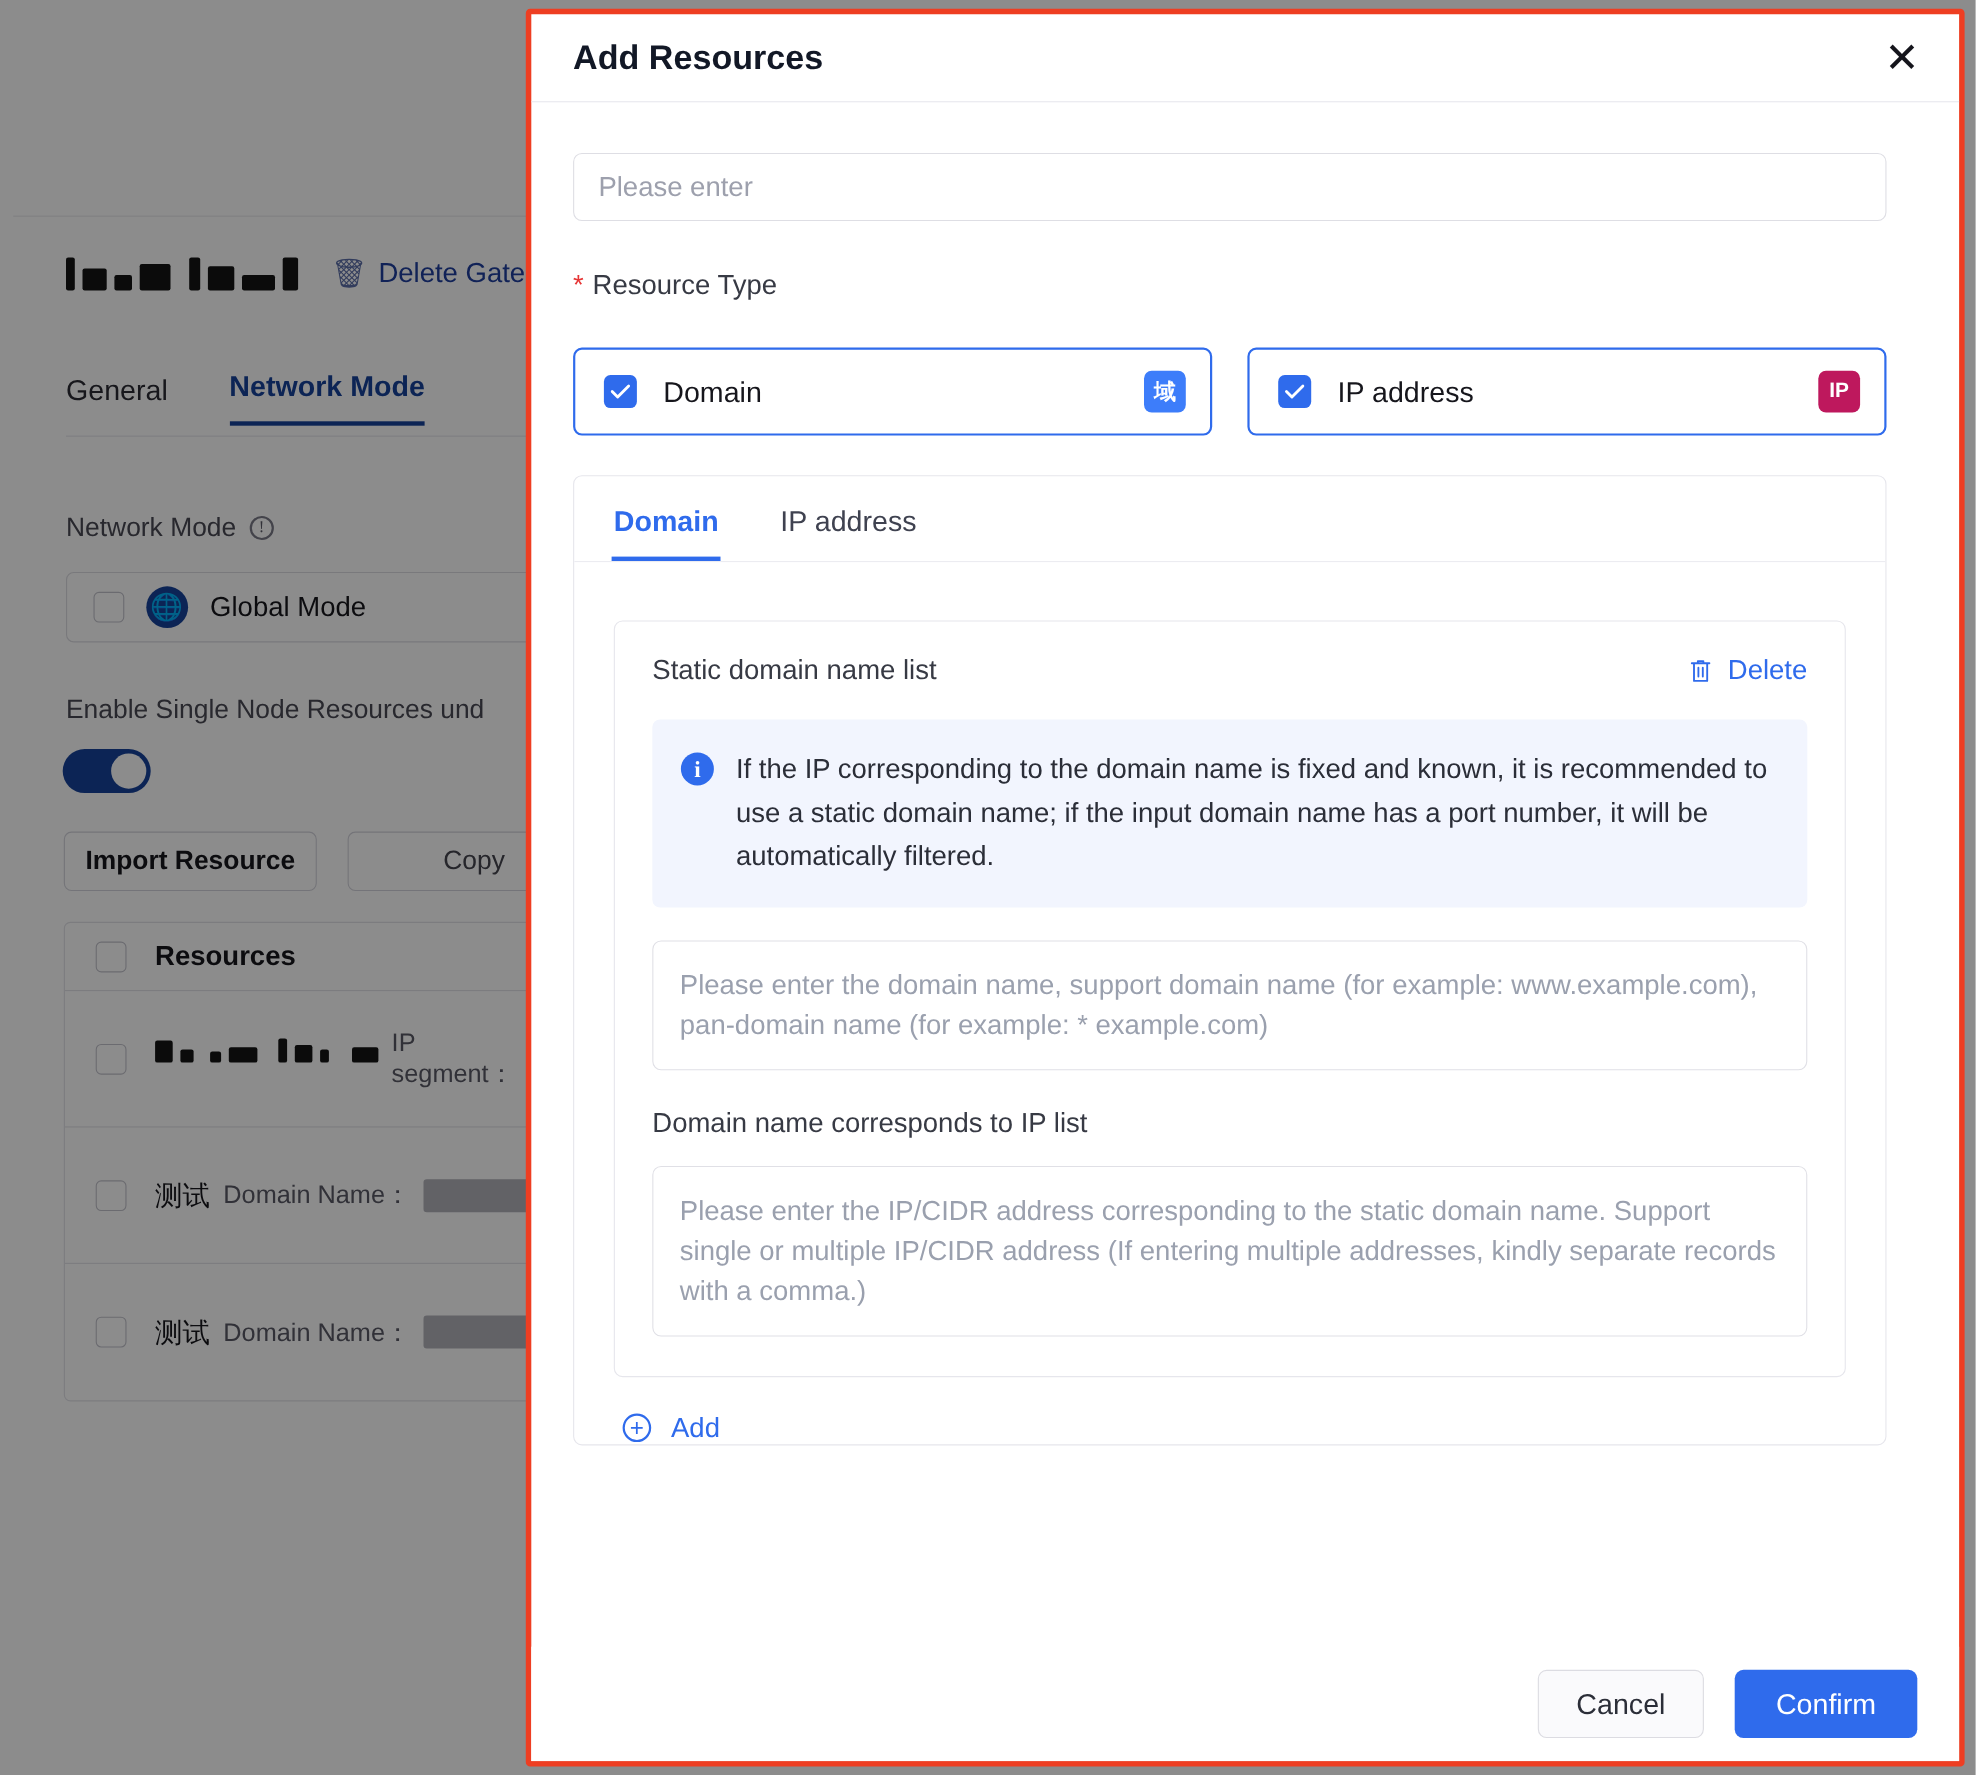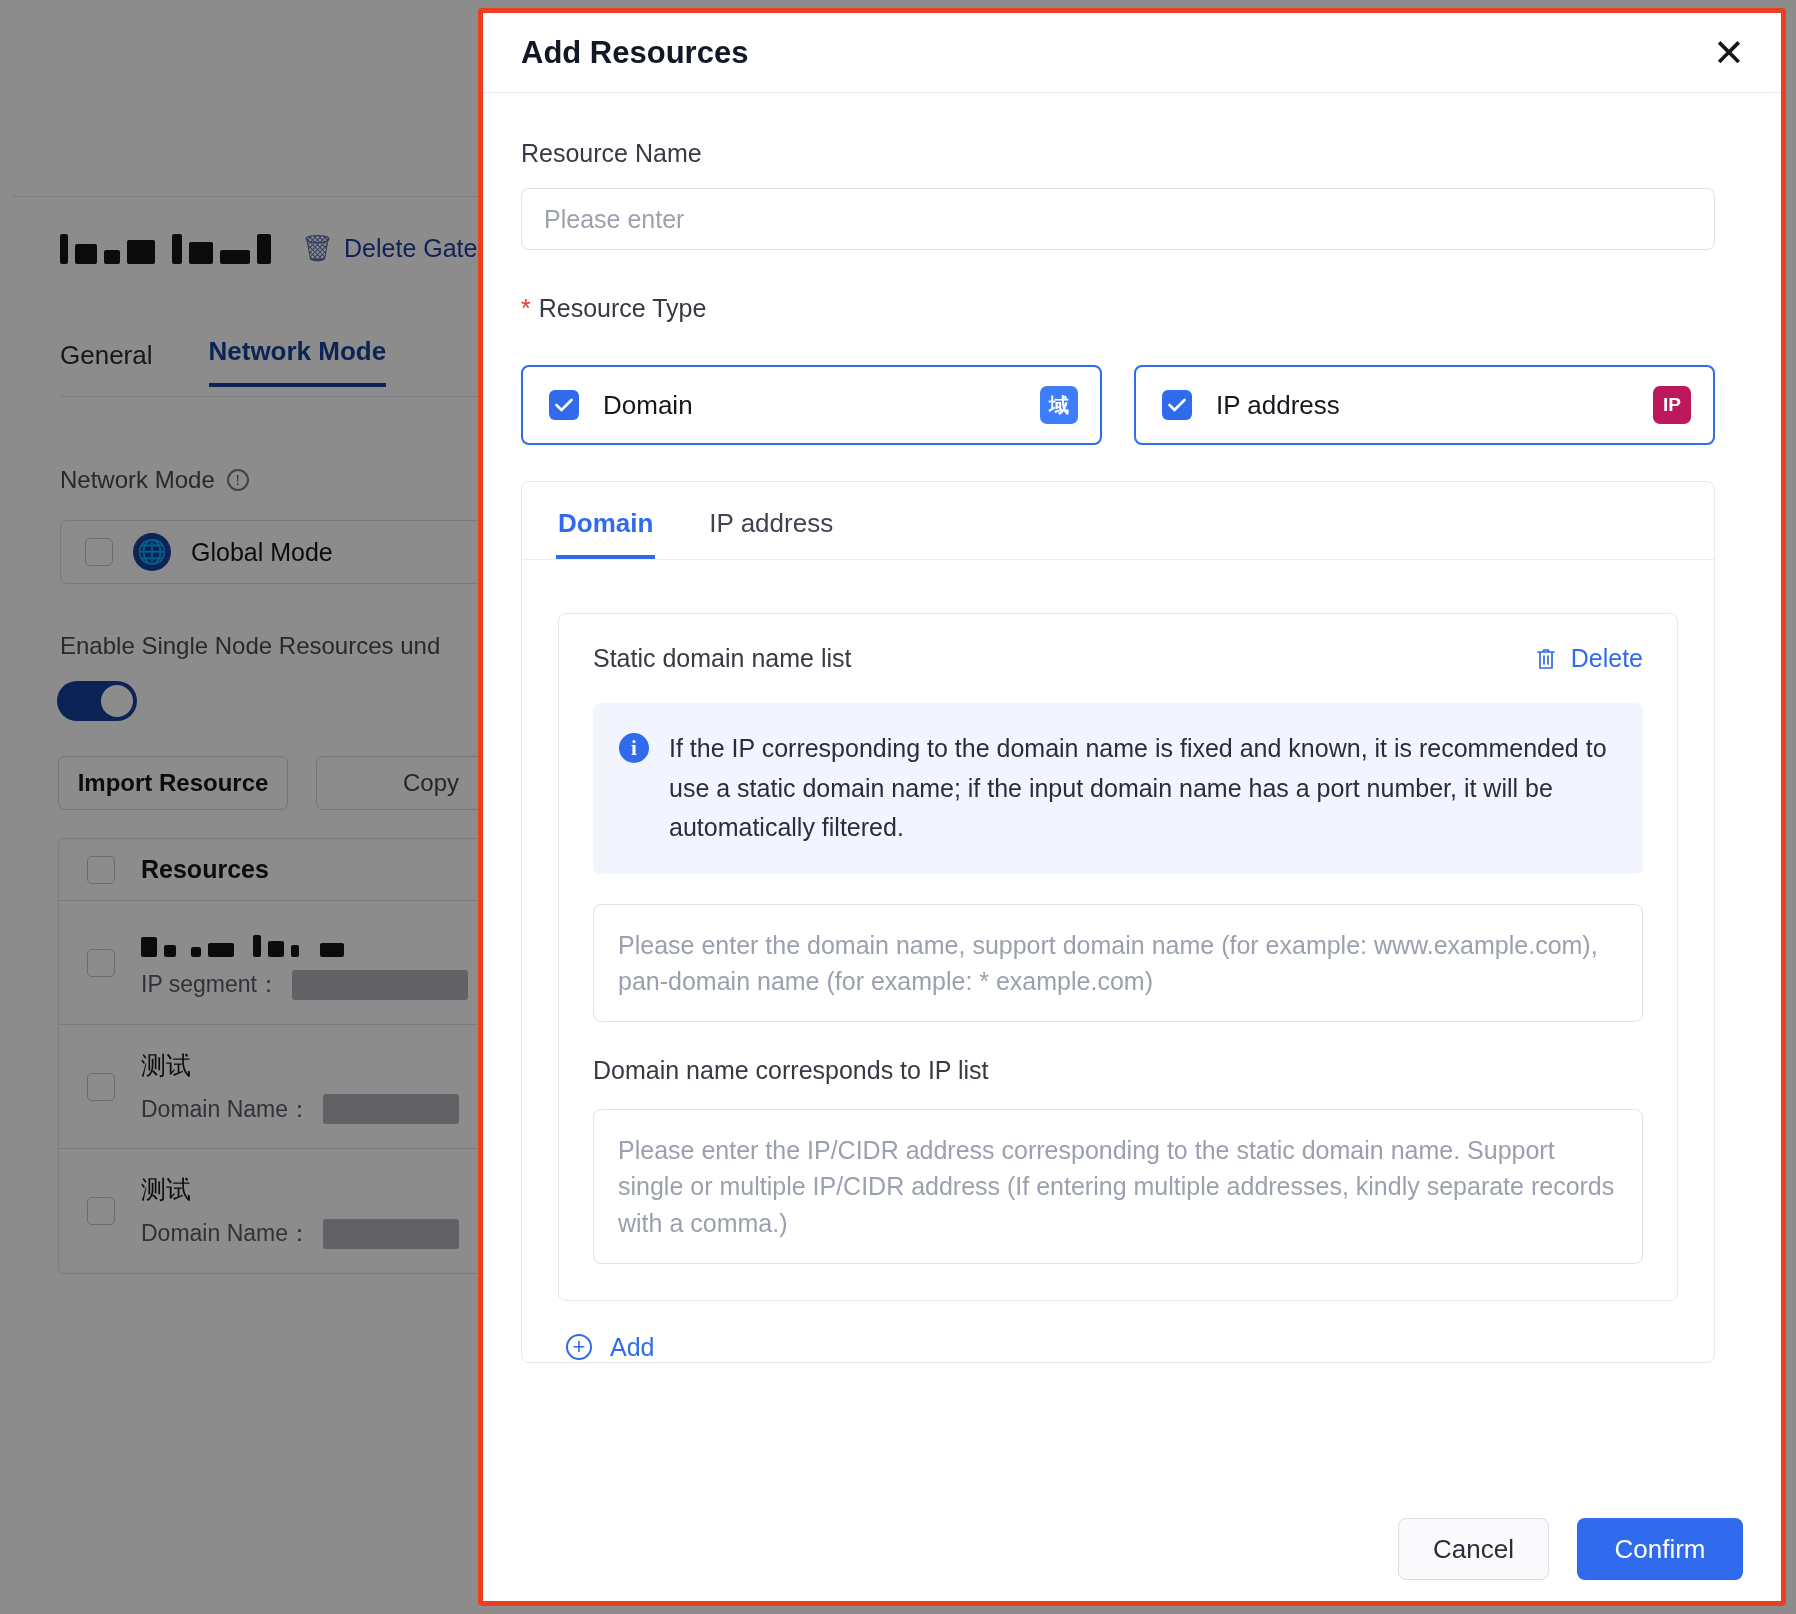--- a/index.html
+++ b/index.html
@@ -73,21 +73,21 @@
   }
   .bg-btn.b1 { left: 58px; width: 230px; font-weight: bold; }
   .bg-btn.b2 { left: 316px; width: 230px; color: #45454f; }
 
   .bg-table { position: absolute; left: 58px; top: 838px; width: 514px; border: 1px solid #e2e2e8; border-radius: 6px; }
   .bg-tr { border-bottom: 1px solid #e2e2e8; display: flex; align-items: center; padding: 0 0 0 28px; }
   .bg-tr:last-child { border-bottom: none; }
   .bg-tr.head { height: 62px; gap: 26px; }
   .bg-tr.body { height: 124px; gap: 26px; align-items: center; }
   .bg-tr-head-text { font-size: 25px; font-weight: bold; color: #16161c; }
-  .bg-cellstack { display: flex; flex-direction: column; gap: 12px; }
+  .bg-cellstack { display: flex; flex-direction: row; gap: 12px; }
   .bg-cell-title { font-size: 25px; color: #16161c; font-weight: normal; }
   .bg-cell-sub { display: flex; align-items: center; gap: 12px; font-size: 23px; color: #5a5a66; }
   .redact-box { display: inline-block; background: #b3b3bb; border-radius: 3px; height: 30px; }
 
   
   #dim {
     position: absolute; left: 0; top: 0; width: 1796px; height: 1614px;
     background: rgba(0,0,0,0.45);
   }
 
@@ -293,21 +293,20 @@
 
 <div id="modal-outline">
 
   <div class="modal-header">
     <span class="modal-title">Add Resources</span>
     <span class="modal-close">✕</span>
   </div>
 
   <div class="modal-body">
 
-    <div class="field-label">Resource Name</div>
     <div class="text-input">
       <span>Please enter</span>
     </div>
 
     <div class="field-label" style="margin-top:44px">
       <span class="req-star">*</span><span>Resource Type</span>
     </div>
 
     <div class="type-row">
       <div class="type-card">

